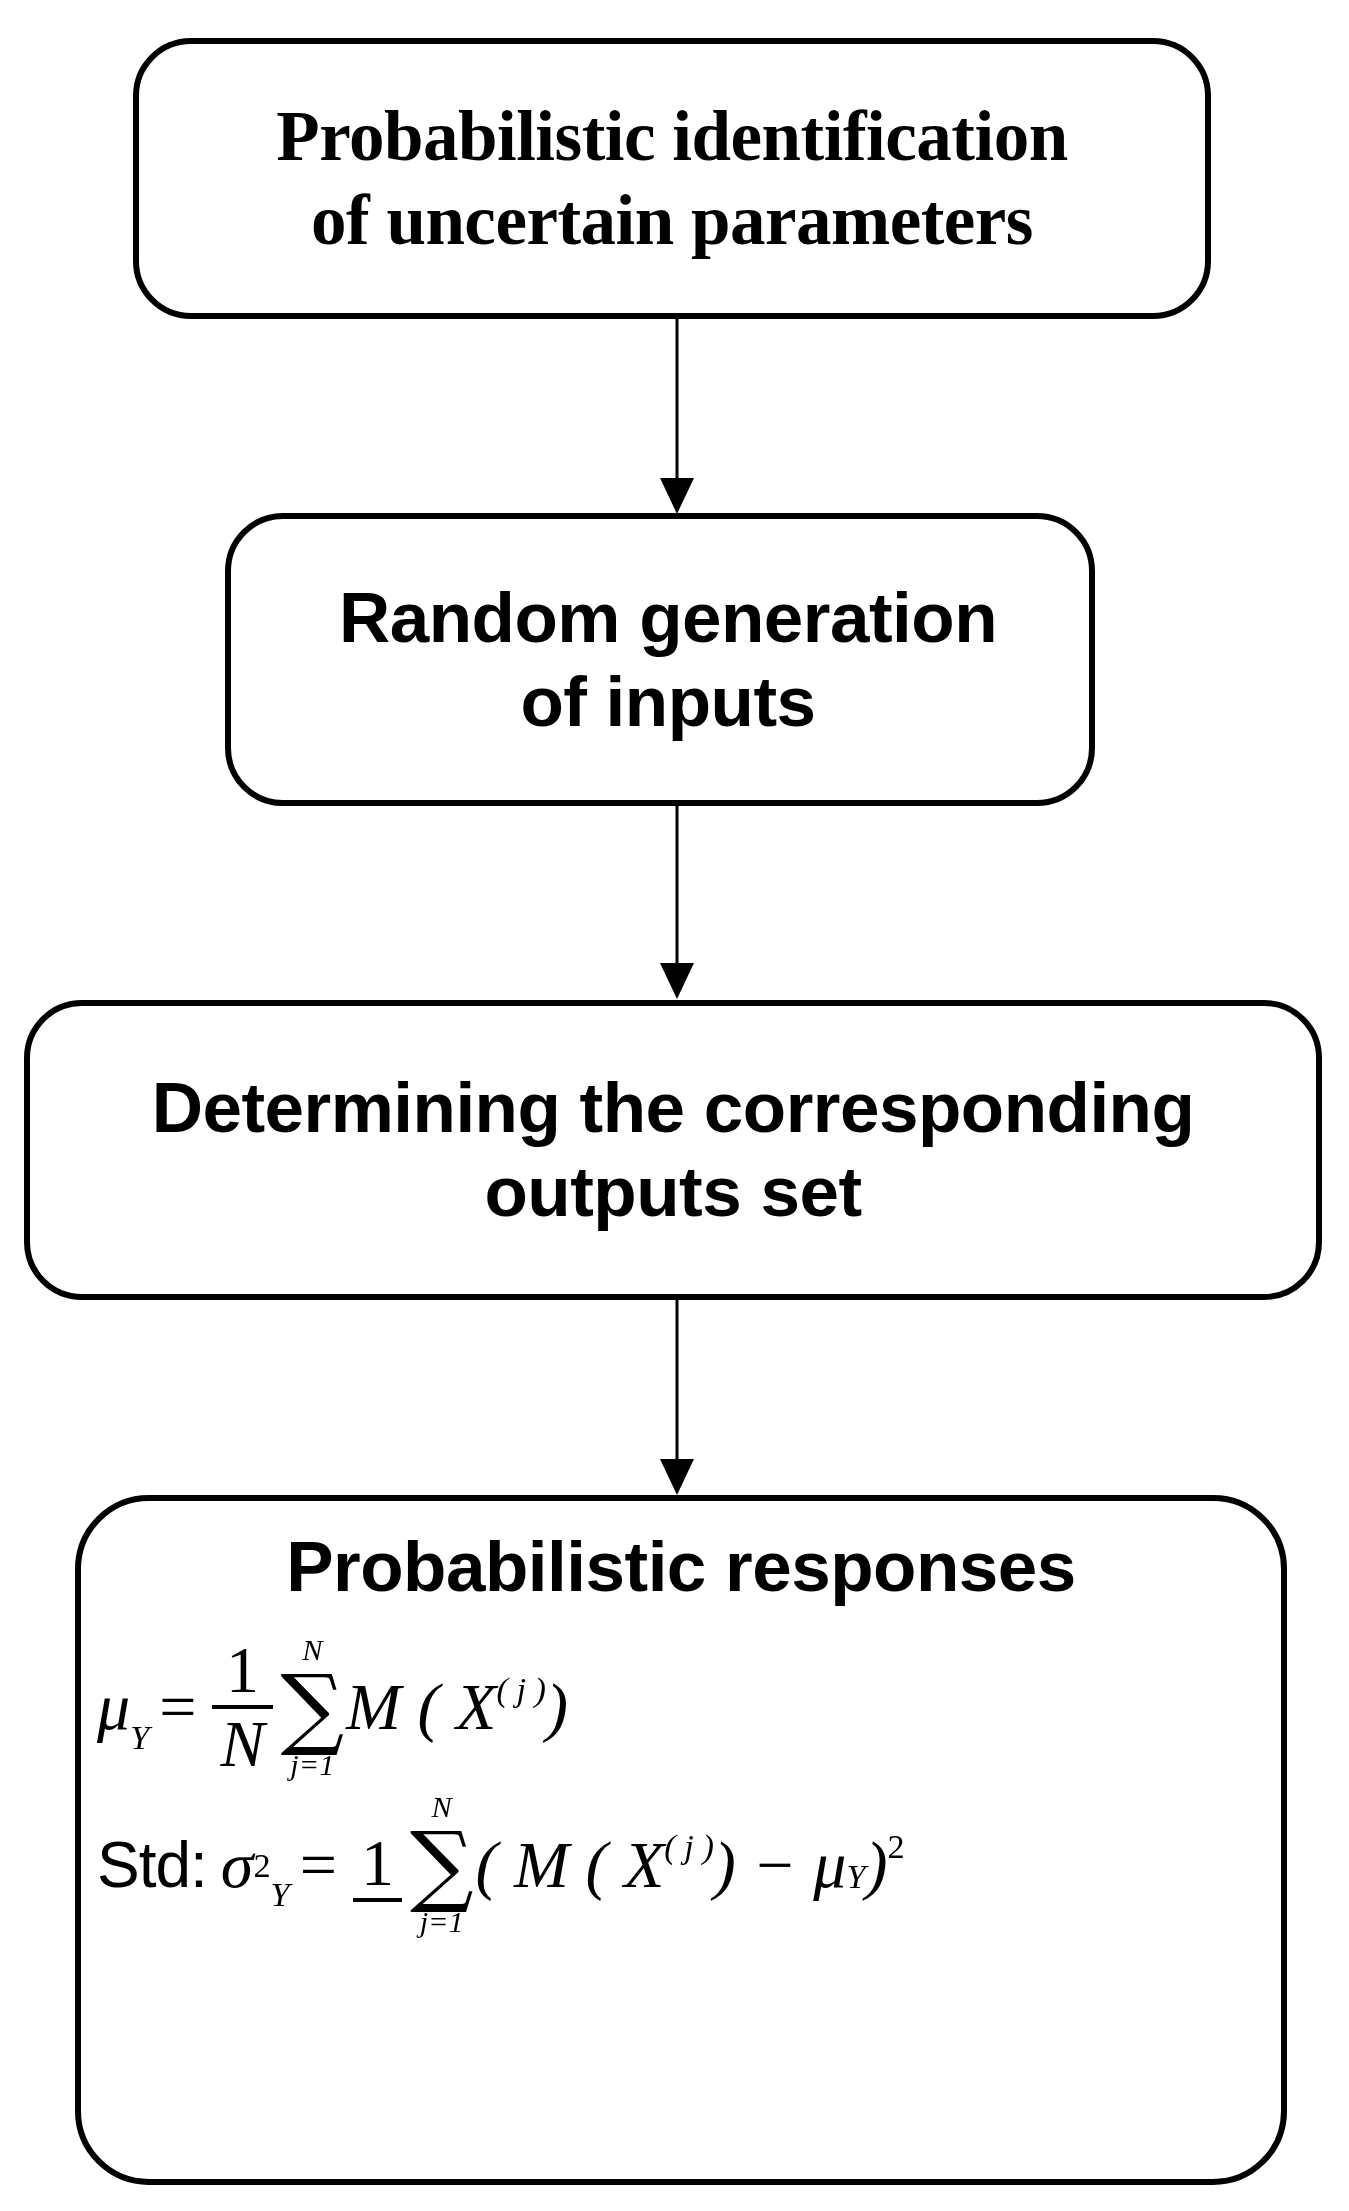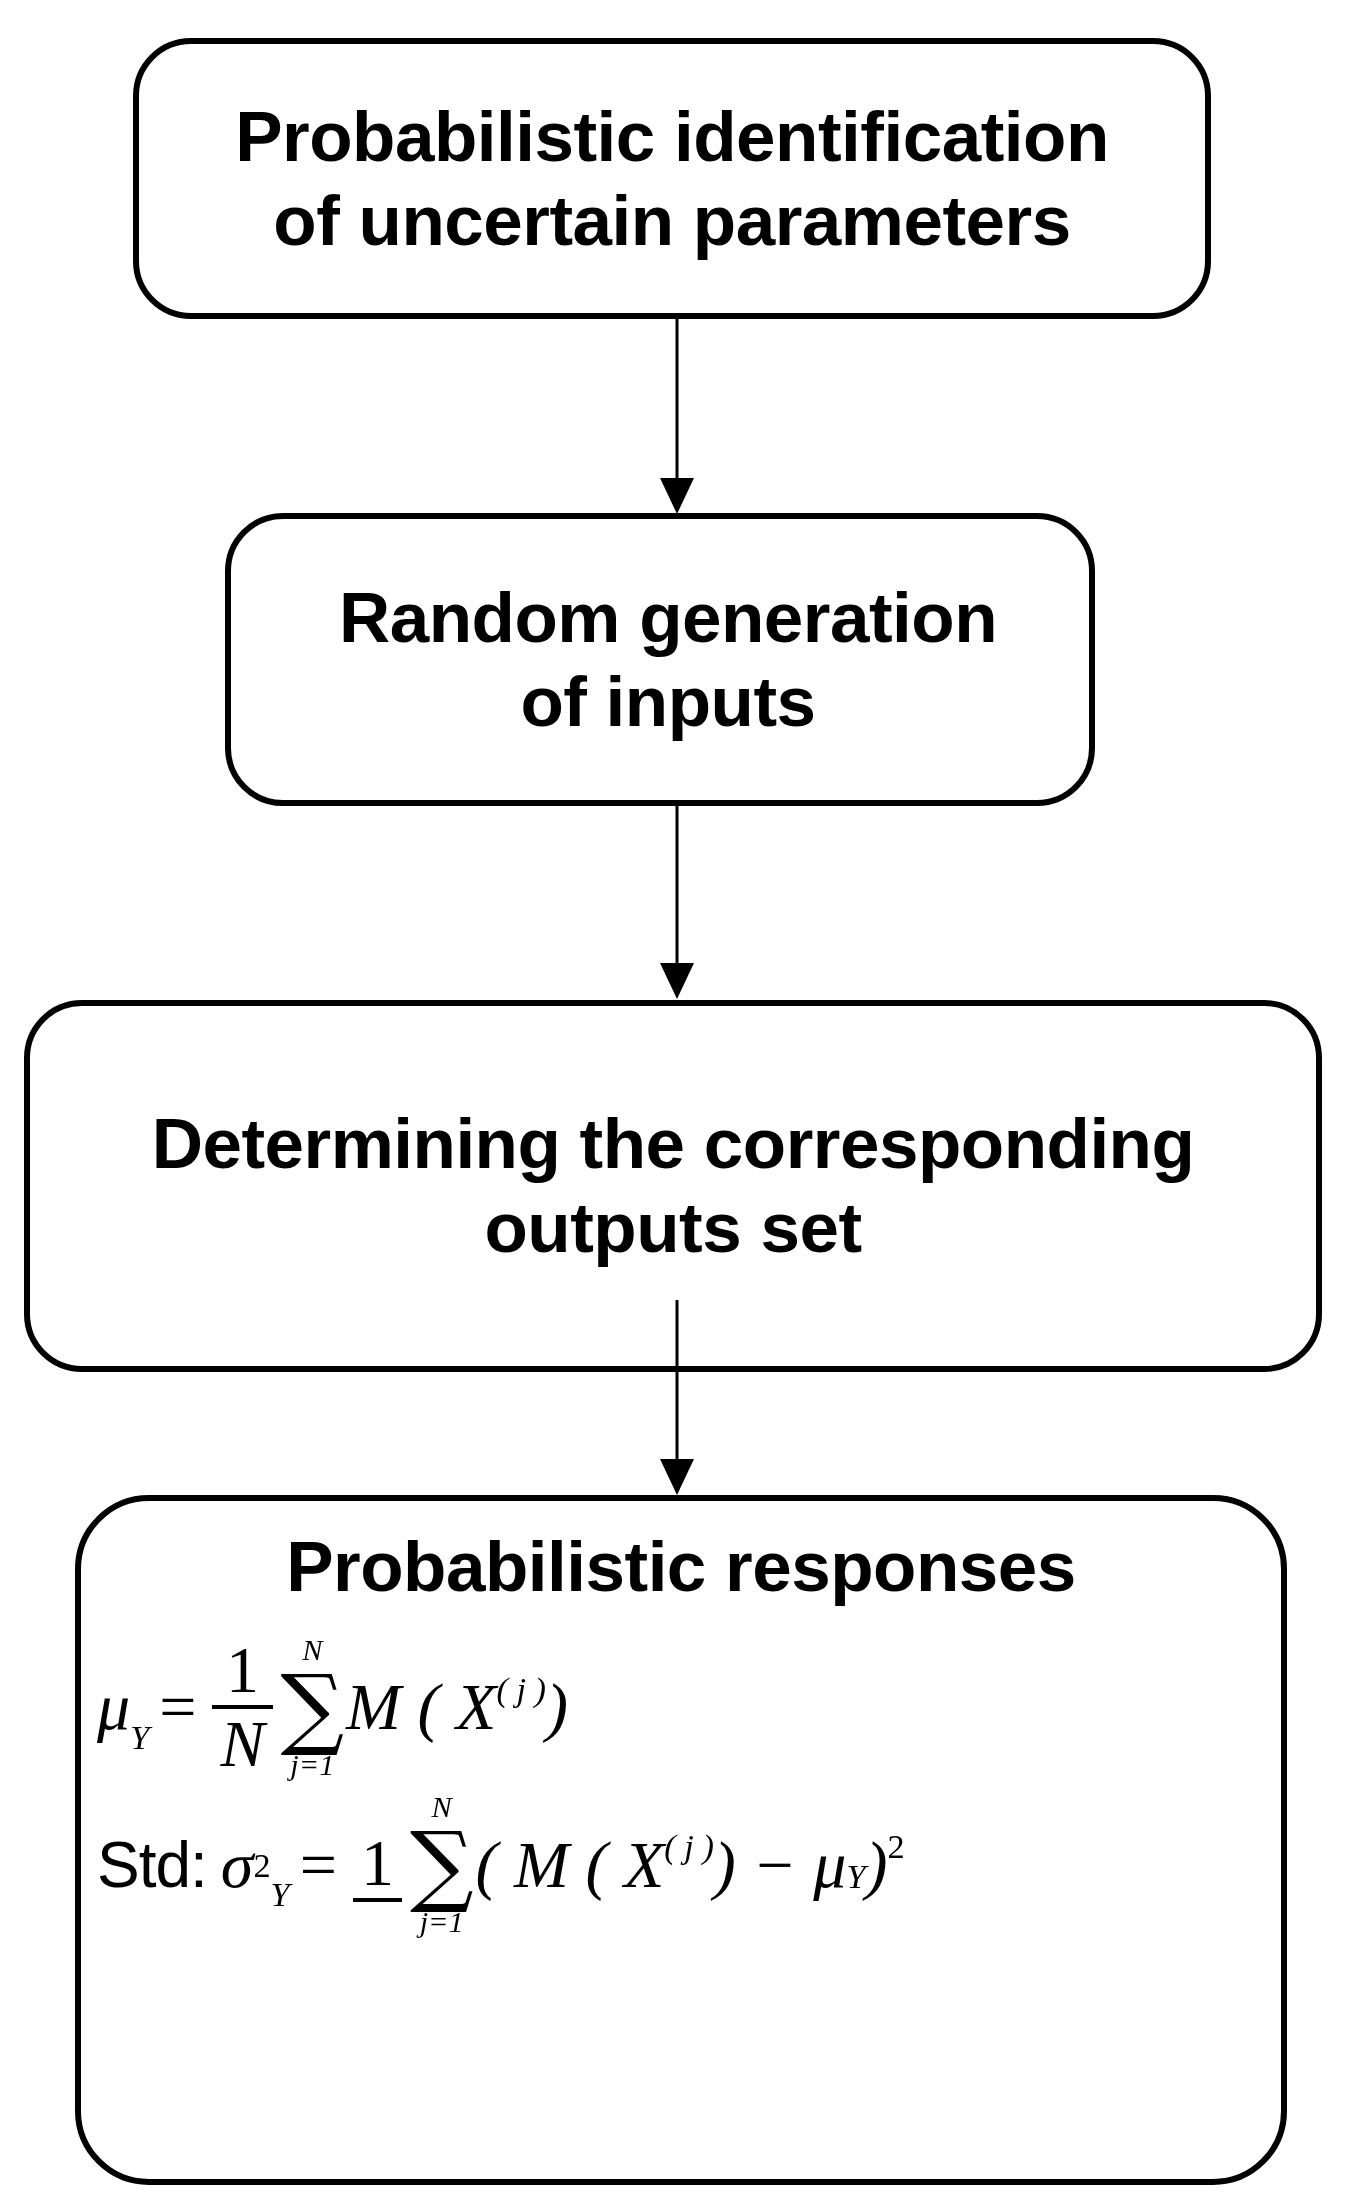--- a/index.html
+++ b/index.html
@@ -42,36 +42,36 @@
     white-space: pre-line;
   }
 
   
   #node-identification {
     left: 133px;
     top: 38px;
     width: 1078px;
     height: 281px;
   }
-  #node-identification .node-title { font-size: 71px; }
+  #node-identification .node-title { font-size: 71px; font-family: Liberation Serif, serif; }
 
   #node-random {
     left: 225px;
     top: 513px;
     width: 870px;
     height: 293px;
     padding-left: 16px;
   }
   #node-random .node-title { font-size: 71px; }
 
   #node-outputs {
     left: 24px;
     top: 1000px;
     width: 1298px;
-    height: 372px;
+    height: 300px;
   }
   #node-outputs .node-title { font-size: 71px; }
 
   #node-responses {
     left: 75px;
     top: 1495px;
     width: 1212px;
     height: 690px;
     border-radius: 74px;
     justify-content: flex-start;

